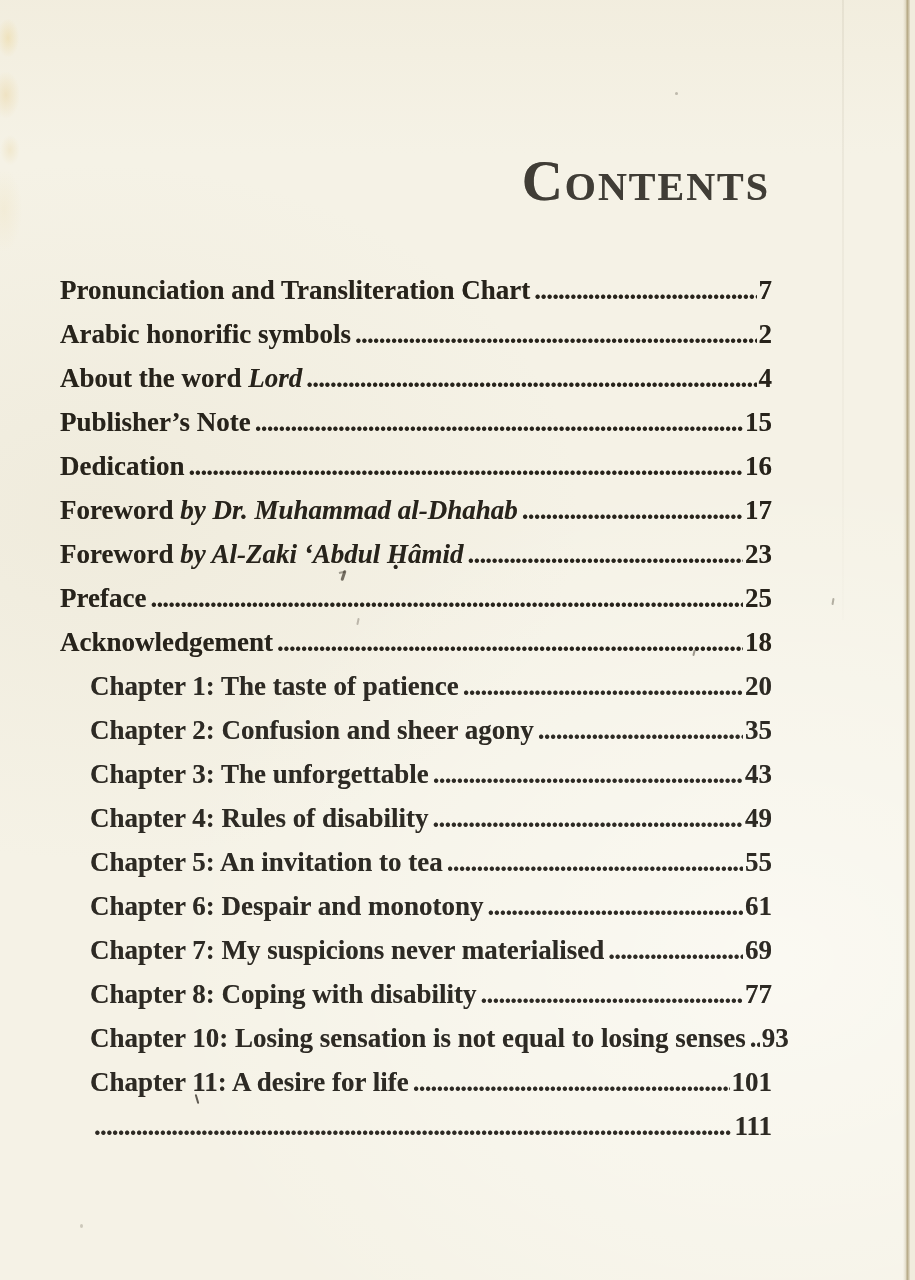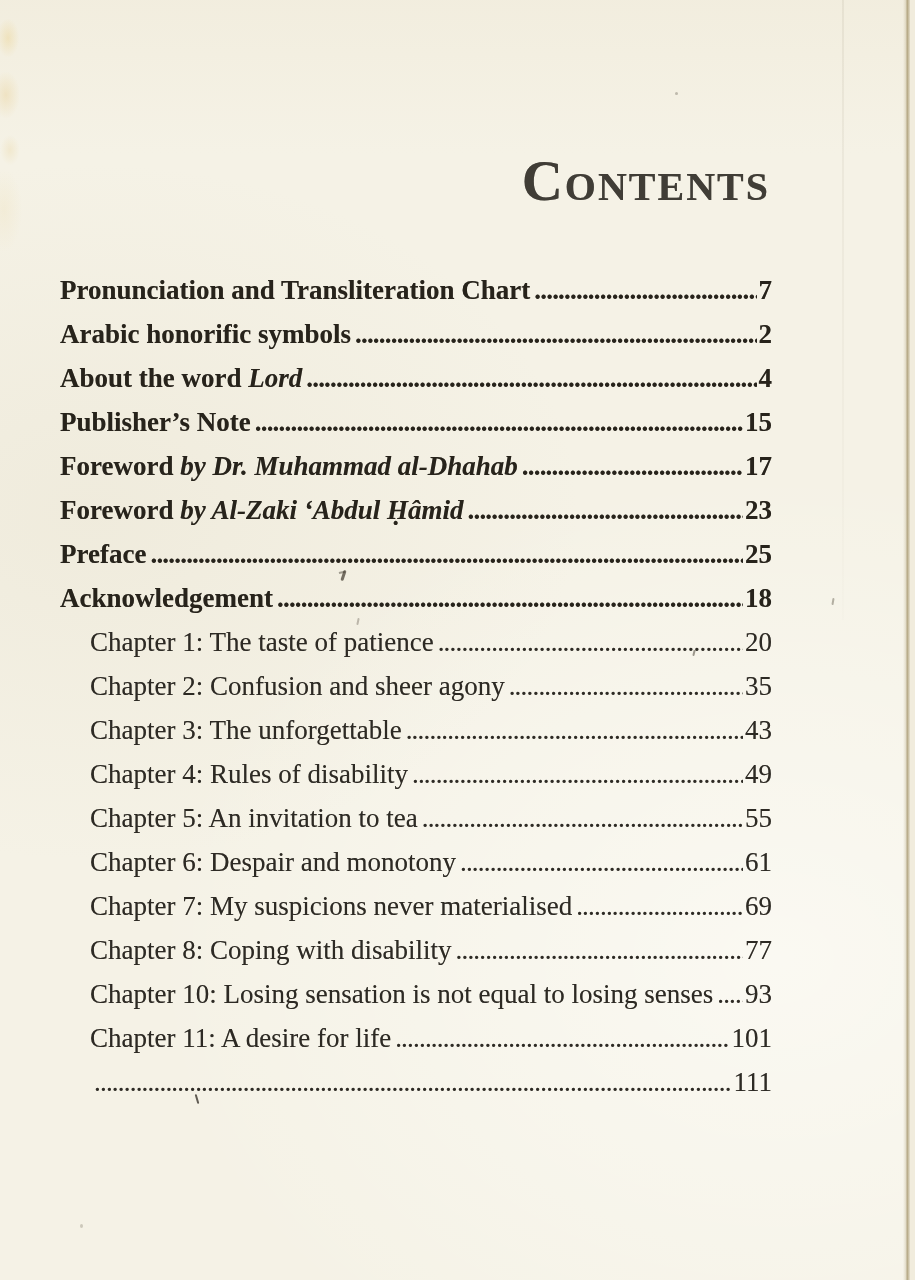--- a/index.html
+++ b/index.html
@@ -76,21 +76,21 @@
   }
   .row {
     display: flex;
     align-items: baseline;
     height: 44px;
     line-height: 44px;
     white-space: nowrap;
     text-shadow: 0 0 0.5px rgba(45,40,32,0.40);
   }
   .front .row { font-weight: 700; color: var(--ink); }
-  .chapters .row { font-weight: 400; color: var(--chapter-ink); padding-left: 30px; }
+  .chapters .row { font-weight: 700; color: var(--chapter-ink); padding-left: 30px; }
   .row .t { flex: 0 0 auto; }
   .row .t i { font-style: italic; }
   .row .dots {
     flex: 1 1 auto;
     overflow: hidden;
     white-space: nowrap;
     letter-spacing: -0.8px;
     margin-left: 4px;
     min-width: 10px;
   }
@@ -135,20 +135,25 @@
     <span class="dots"></span>
     <span class="pg">4</span>
   </div>
 
   <div class="row">
     <span class="t"><span class="plain">Publisher’s Note </span><i class="it"></i></span>
     <span class="dots"></span>
     <span class="pg">15</span>
   </div>
 
+  <div class="row">
+    <span class="t"><span class="plain">Dedication </span><i class="it"></i></span>
+    <span class="dots"></span>
+    <span class="pg">16</span>
+  </div>
 
   <div class="row">
     <span class="t"><span class="plain">Foreword </span><i class="it">by Dr. Muhammad al-Dhahab</i></span>
     <span class="dots"></span>
     <span class="pg">17</span>
   </div>
 
   <div class="row">
     <span class="t"><span class="plain">Foreword </span><i class="it">by Al-Zaki ‘Abdul Ḥâmid</i></span>
     <span class="dots"></span>

